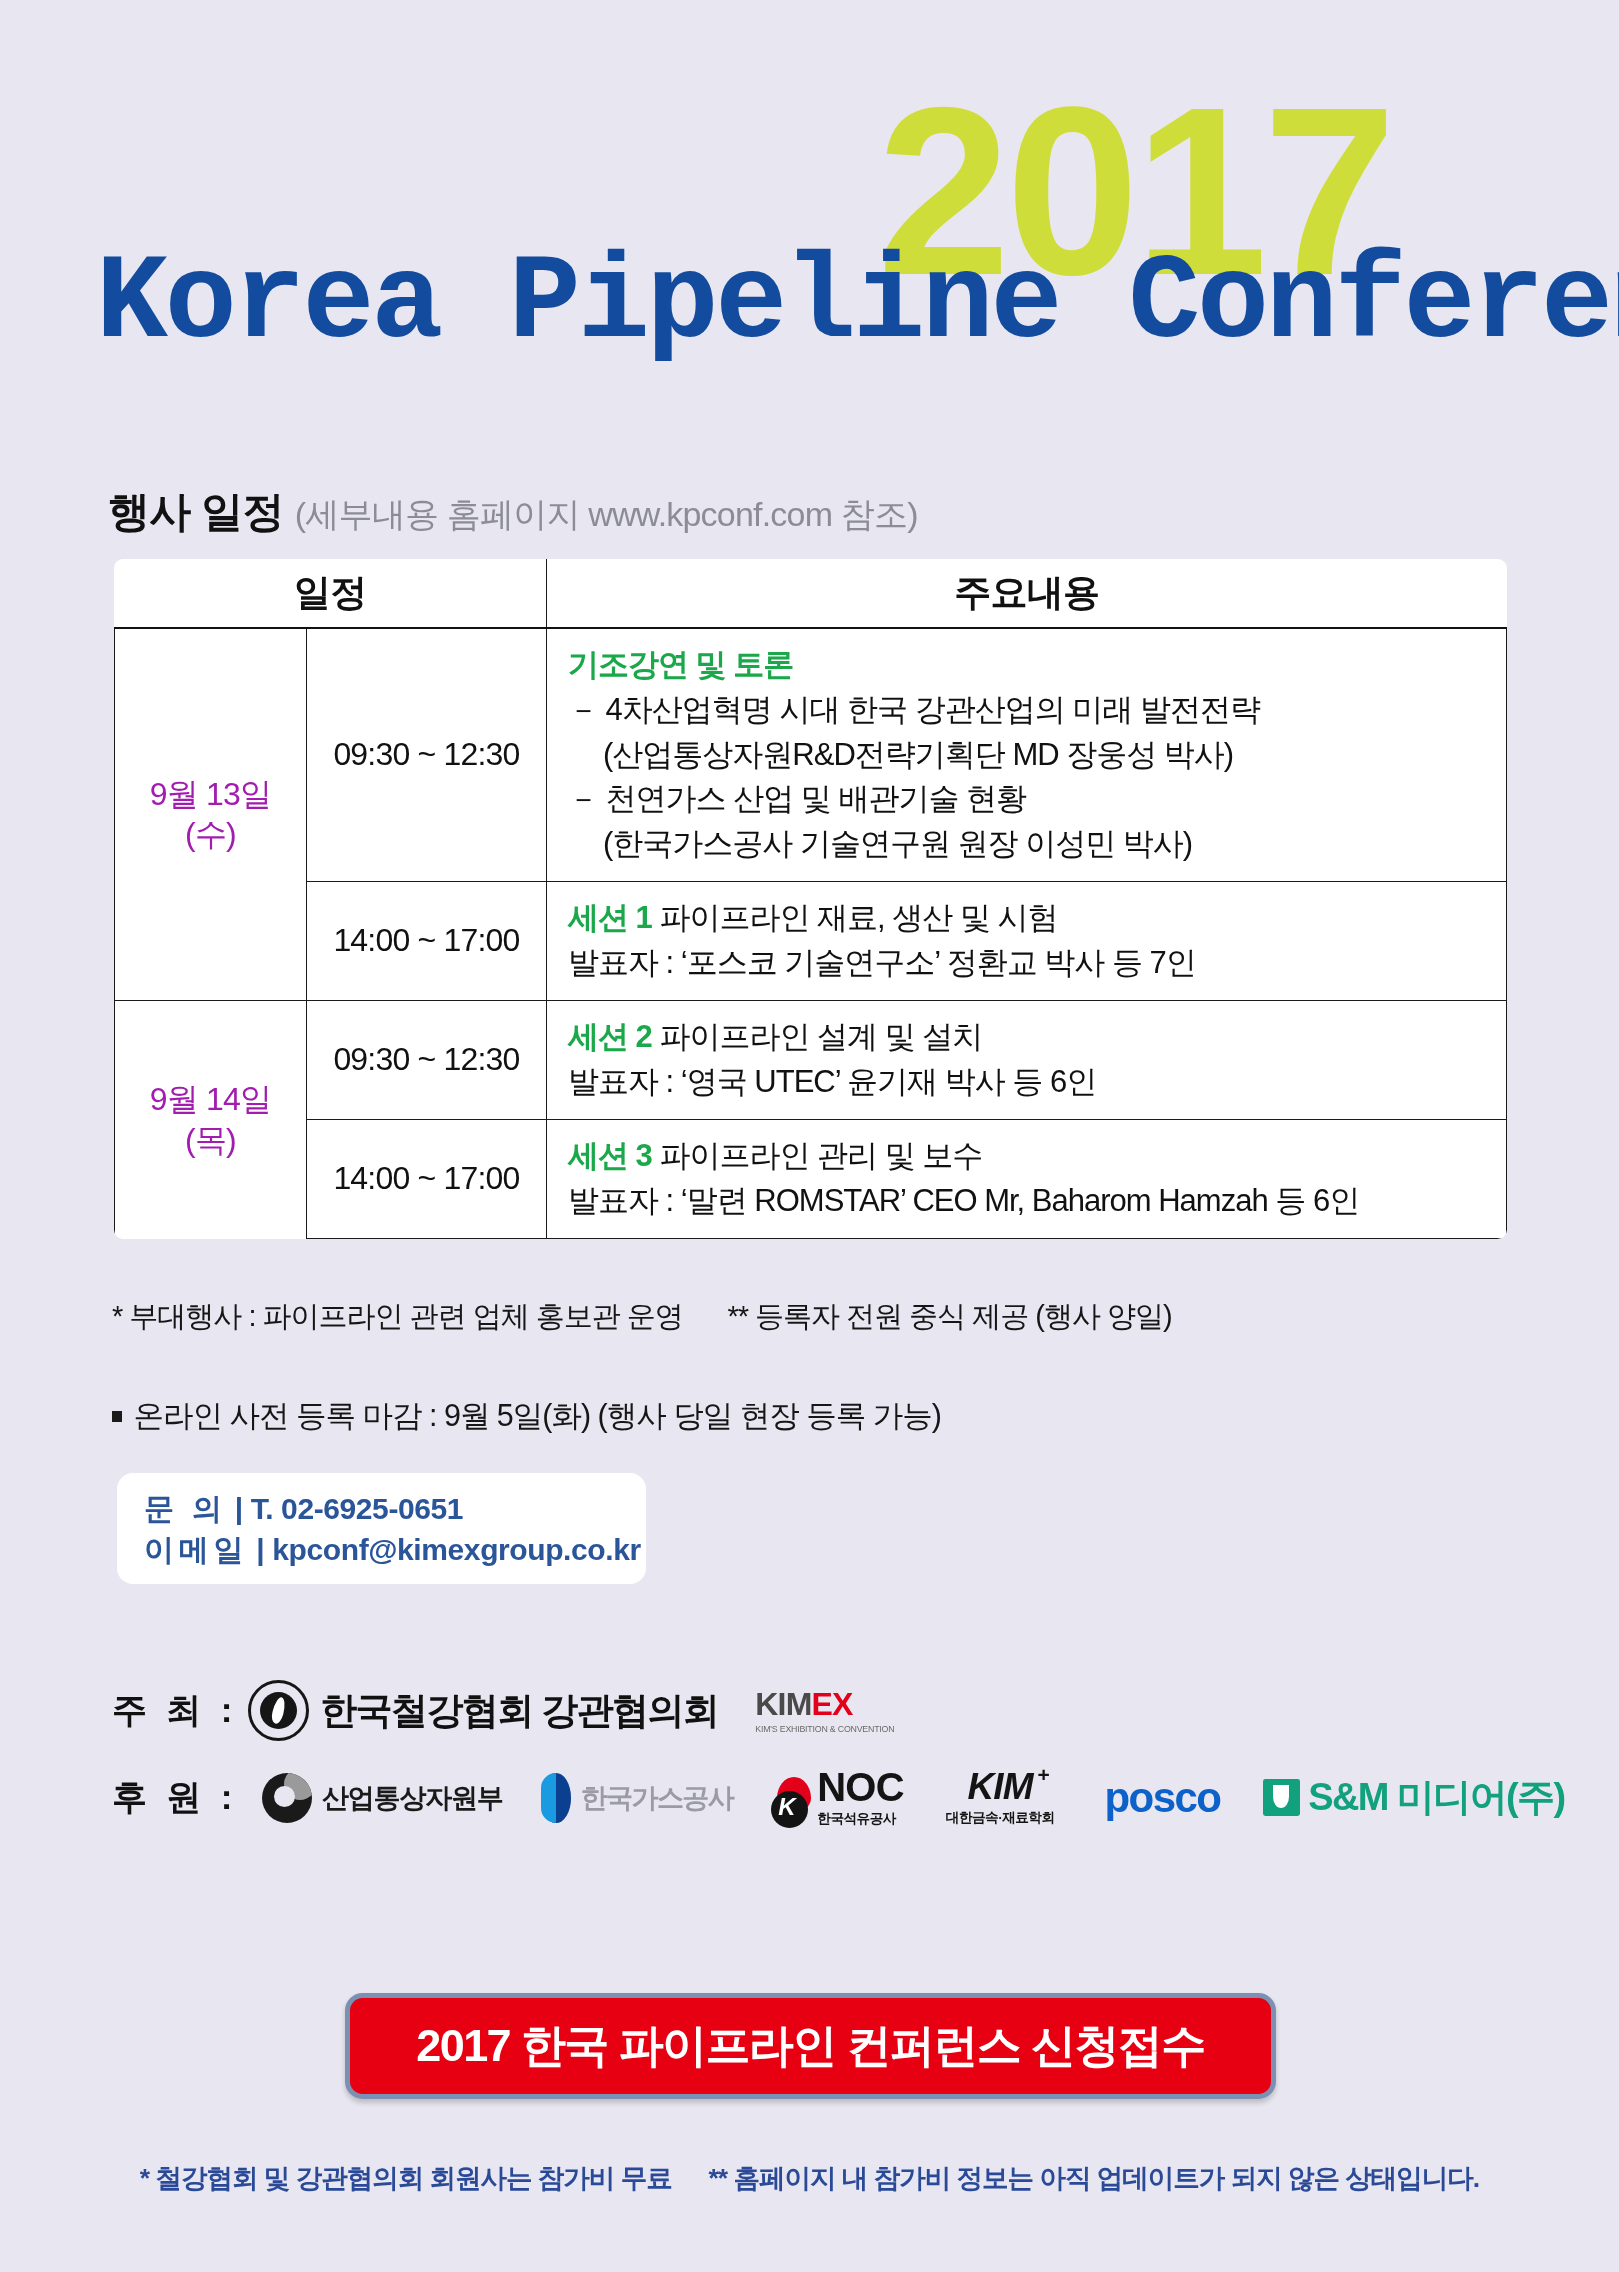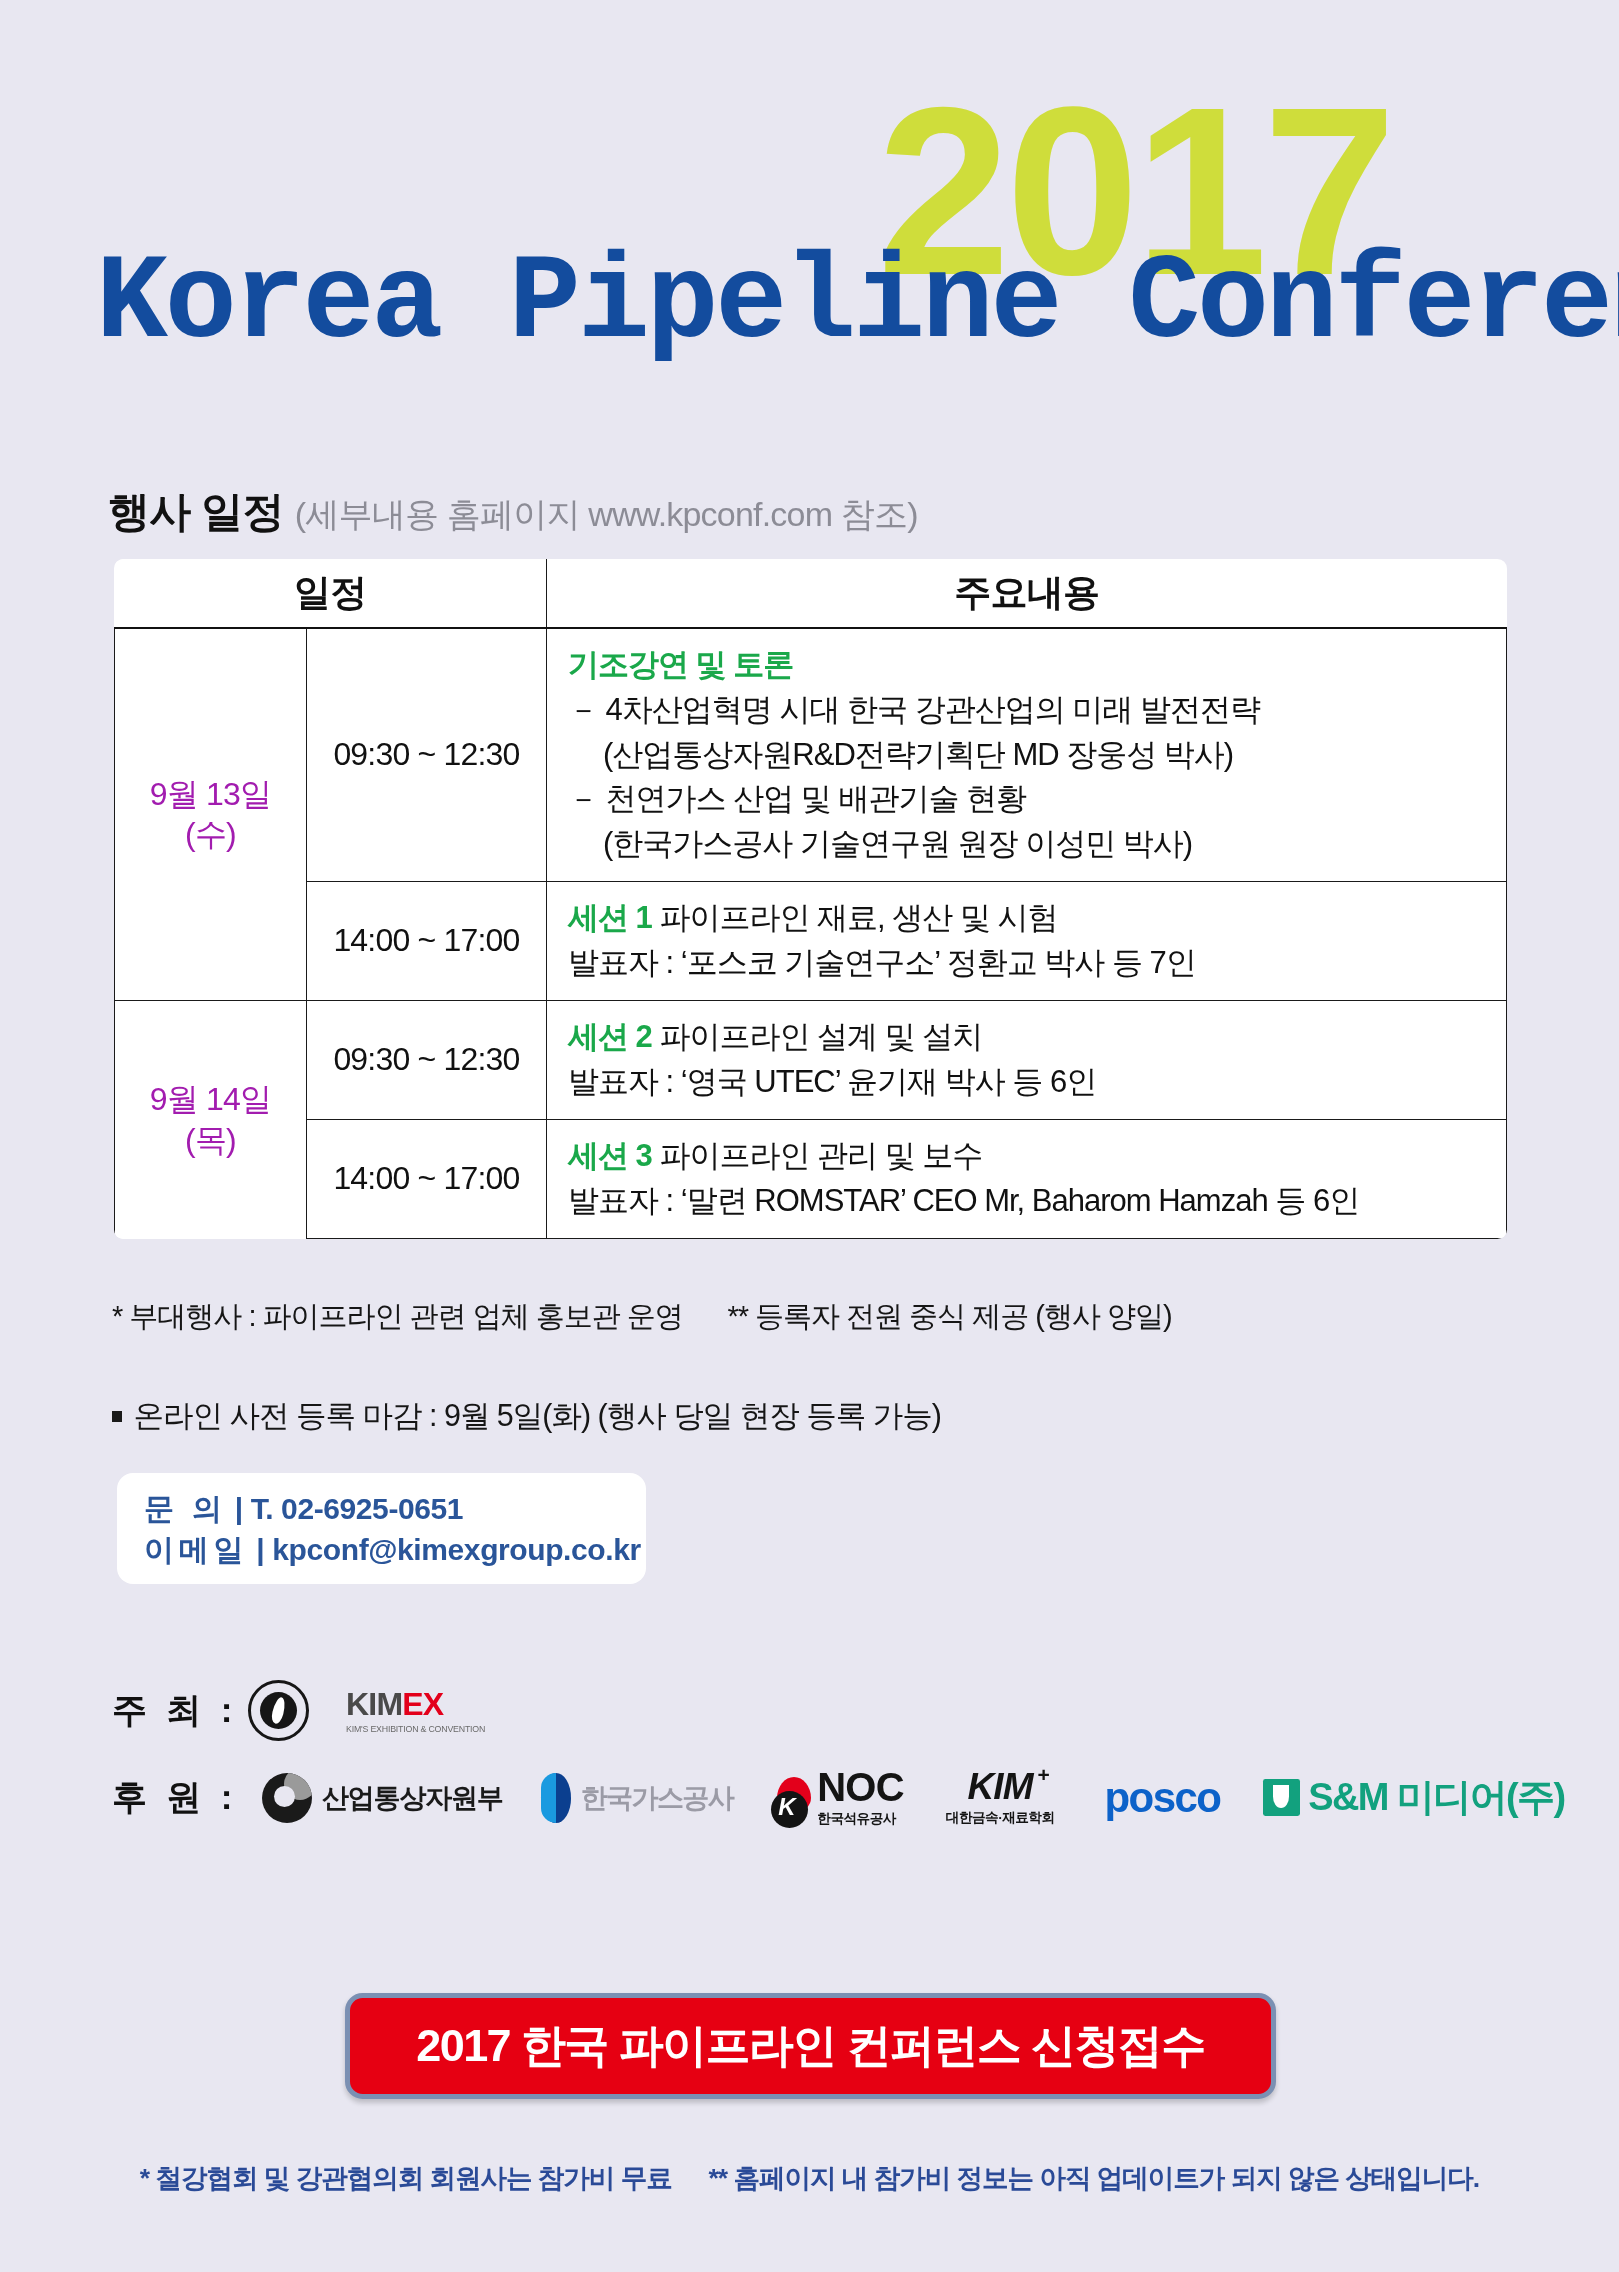--- a/index.html
+++ b/index.html
@@ -490,20 +490,21 @@
       <span>kpconf@kimexgroup.co.kr</span>
     </div>
   </div>
 
   <div class="org-block">
 
     <div class="org-line">
       <span class="org-lbl">주 최 :</span>
       <span class="logo">
         <span class="seal"></span>
+        <span class="isa-name">한국철강협회 강관협의회</span>
       </span>
       <span class="logo kimex">
         <span class="kimex-top">
           <span class="k1">KIM</span><span class="k2">EX</span>
         </span>
         <span class="kimex-sub">KIM'S EXHIBITION &amp; CONVENTION</span>
       </span>
     </div>
 
     <div class="org-line">

